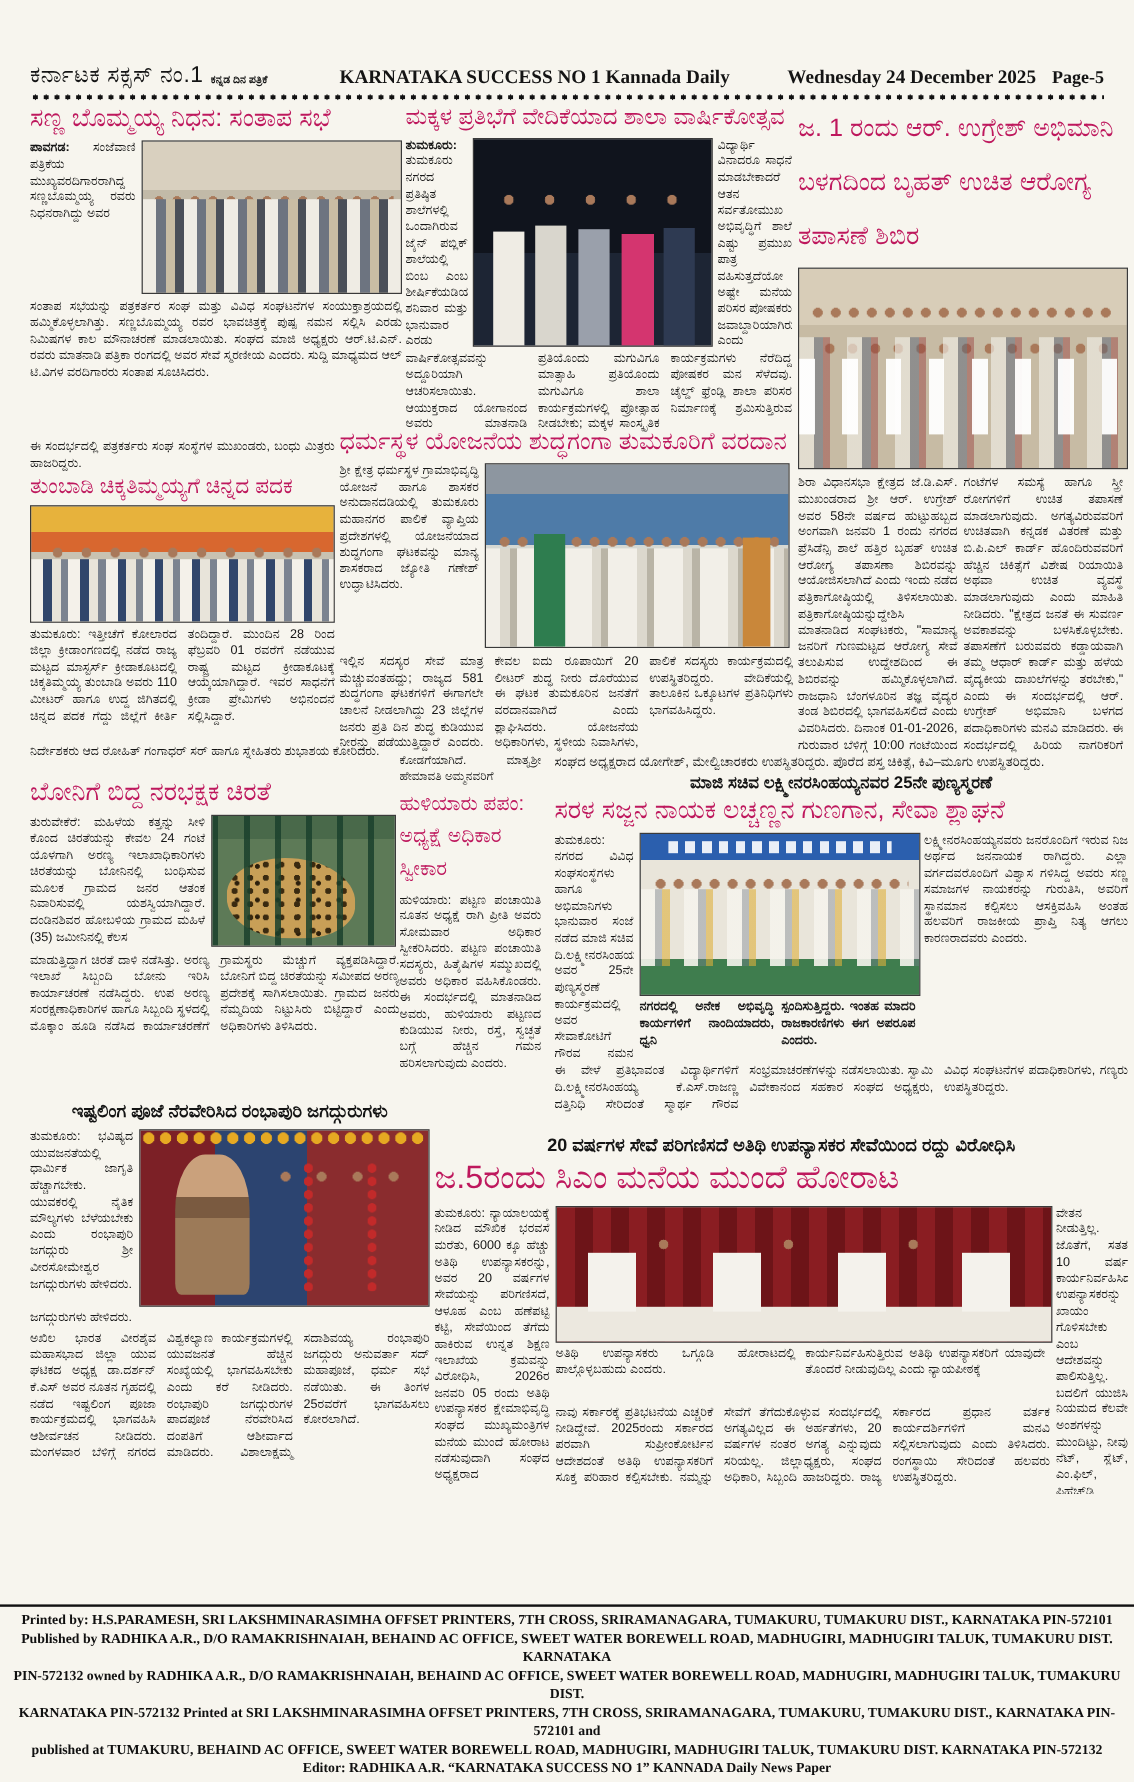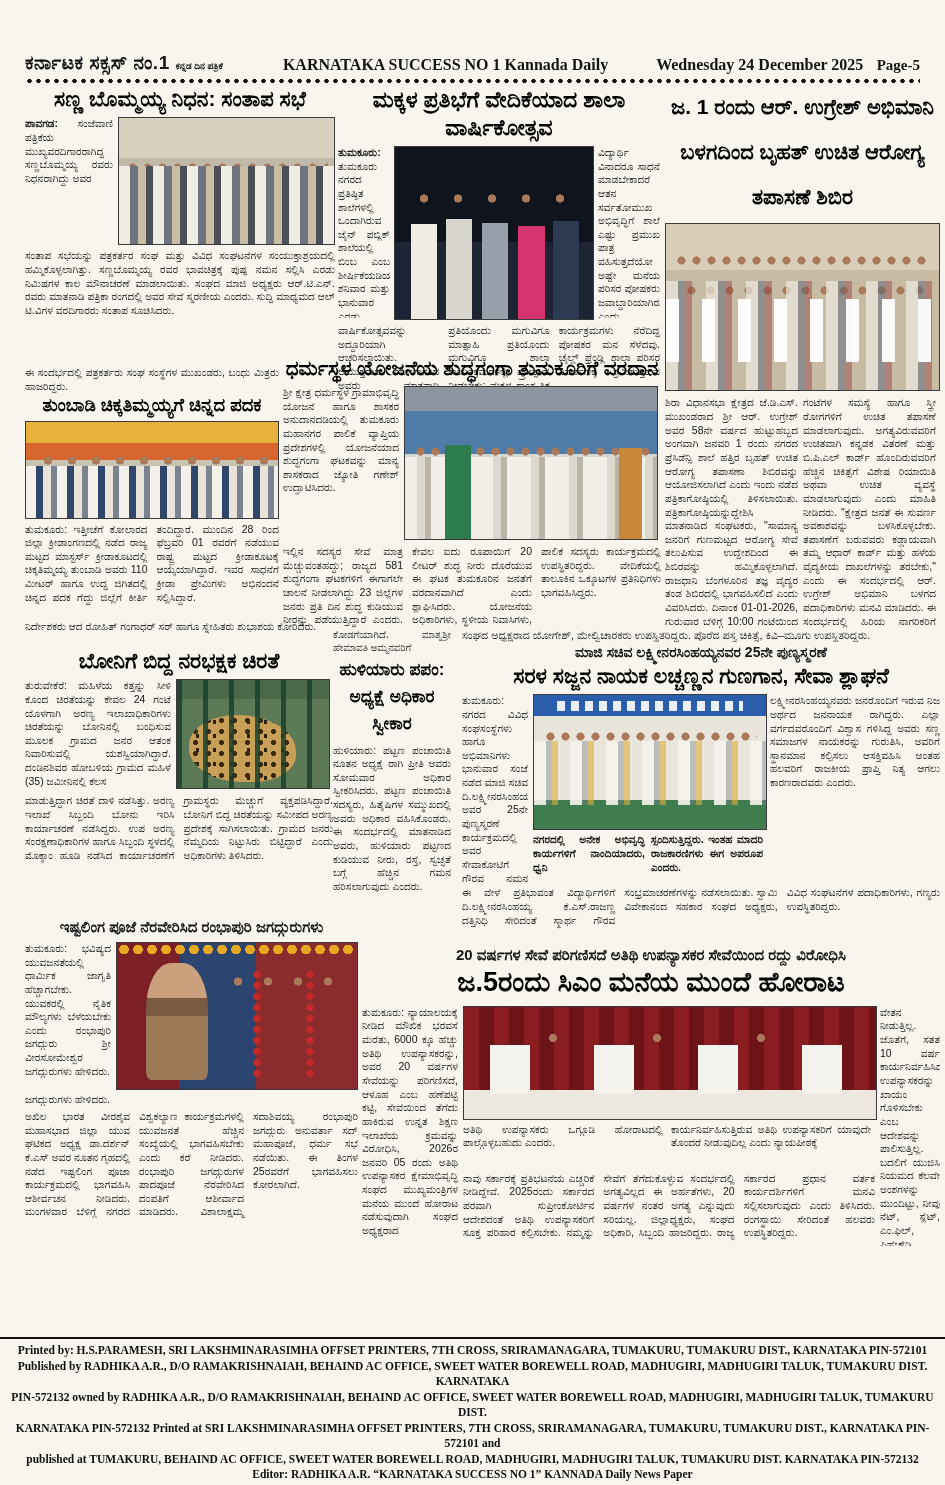--- a/index.html
+++ b/index.html
@@ -1,30 +1,30 @@
 <!DOCTYPE html>
 <html><head>
 <meta charset="utf-8">
 <style>
   html,body{margin:0;padding:0;background:#888;}
   #page{position:relative;width:945px;height:1485px;background:#f7f5ee;margin:0 auto;
         font-family:"Liberation Sans",sans-serif;color:#141414;overflow:hidden;}
   .abs{position:absolute;}
   
   #masthead{left:25px;top:44px;width:895px;height:30px;display:flex;align-items:flex-end;}
-  .brand-kn{font-size:19px;font-weight:bold;letter-spacing:.5px;}
+  .brand-kn{font-size:19px;font-weight:normal;letter-spacing:.5px;}
   .brand-tag{font-size:9px;font-weight:bold;margin-left:6px;padding-bottom:2px;}
   .brand-en{font-family:"Liberation Serif",serif;font-weight:bold;font-size:16px;margin-left:60px;}
   .mast-date{font-family:"Liberation Serif",serif;font-weight:bold;font-size:16px;margin-left:48px;}
   .mast-page{font-family:"Liberation Serif",serif;font-weight:bold;font-size:15px;margin-left:auto;}
   #dotline{left:25px;top:77px;width:895px;height:8px;
     background-image:radial-gradient(circle 2.4px,#111 85%,transparent 90%);
     background-size:9px 8px;background-repeat:repeat-x;}
   
-  .hl{font-weight:bold;text-align:center;line-height:1.25;color:#000000;}
+  .hl{font-weight:normal;line-height:1.25;color:#be185d;}
   .kicker{font-weight:bold;text-align:center;}
   .body-txt{font-size:10.5px;line-height:1.3;text-align:justify;overflow:hidden;}
   .body-txt .dl{font-weight:bold;}
   .pre-line{font-size:10.5px;line-height:1.3;text-align:justify;overflow:hidden;}
   .cols2{columns:2;column-gap:9px;}
   .cols3{columns:3;column-gap:9px;}
   .caption{font-size:10.5px;line-height:1.3;text-align:justify;overflow:hidden;}
   
   .photo{position:relative;border:1px solid #3a3a3a;overflow:hidden;background:#cfc8b8;}
   .heads{position:absolute;height:13px;background-image:radial-gradient(circle 4.2px,#a9795a 94%,transparent 100%);
@@ -85,21 +85,21 @@
       </div>
       <div class="photo ph1" style="width:217px;height:126px;">
         <div class="heads" style="top:34%;left:3%;right:3%;"></div>
         <div class="band cloth"></div>
       </div>
     </div>
     <div class="body-txt" style="margin-top:4px;height:132px;">ಸಂತಾಪ ಸಭೆಯನ್ನು ಪತ್ರಕರ್ತರ ಸಂಘ ಮತ್ತು ವಿವಿಧ ಸಂಘಟನೆಗಳ ಸಂಯುಕ್ತಾಶ್ರಯದಲ್ಲಿ ಹಮ್ಮಿಕೊಳ್ಳಲಾಗಿತ್ತು. ಸಣ್ಣಬೊಮ್ಮಯ್ಯ ರವರ ಭಾವಚಿತ್ರಕ್ಕೆ ಪುಷ್ಪ ನಮನ ಸಲ್ಲಿಸಿ ಎರಡು ನಿಮಿಷಗಳ ಕಾಲ ಮೌನಾಚರಣೆ ಮಾಡಲಾಯಿತು. ಸಂಘದ ಮಾಜಿ ಅಧ್ಯಕ್ಷರು ಆರ್.ಟಿ.ಎನ್. ರವರು ಮಾತನಾಡಿ ಪತ್ರಿಕಾ ರಂಗದಲ್ಲಿ ಅವರ ಸೇವೆ ಸ್ಮರಣೀಯ ಎಂದರು. ಸುದ್ದಿ ಮಾಧ್ಯಮದ ಆಲ್ ಟಿ.ವಿಗಳ ವರದಿಗಾರರು ಸಂತಾಪ ಸೂಚಿಸಿದರು.</div>
   </div>
 
   <div class="abs" style="left:338px;top:86px;width:322px;height:268px;">
-    <div class="hl" style="font-size:22px;">ಮಕ್ಕಳ ಪ್ರತಿಭೆಗೆ ವೇದಿಕೆಯಾದ ಶಾಲಾ ವಾರ್ಷಿಕೋತ್ಸವ</div>
+    <div class="hl" style="font-size:19px;">ಮಕ್ಕಳ ಪ್ರತಿಭೆಗೆ ವೇದಿಕೆಯಾದ ಶಾಲಾ ವಾರ್ಷಿಕೋತ್ಸವ</div>
     <div style="display:flex;margin-top:5px;">
       <div class="body-txt" style="width:52px;height:172px;flex:none;margin-right:4px;">
         <span class="dl">ತುಮಕೂರು:</span>
         <span>ತುಮಕೂರು ನಗರದ ಪ್ರತಿಷ್ಠಿತ ಶಾಲೆಗಳಲ್ಲಿ ಒಂದಾಗಿರುವ ಜೈನ್ ಪಬ್ಲಿಕ್ ಶಾಲೆಯಲ್ಲಿ ಬಿಂಬ ಎಂಬ ಶೀರ್ಷಿಕೆಯಡಿಯಲ್ಲಿ ಶನಿವಾರ ಮತ್ತು ಭಾನುವಾರ ಎರಡು ದಿನಗಳು 15ನೇ ವರ್ಷದ ಶಾಲಾ</span>
       </div>
       <div class="photo ph2" style="width:198px;height:172px;flex:none;">
         <div class="fig" style="left:8%;width:13%;height:55%;background:#efece4;"></div>
         <div class="fig" style="left:26%;width:13%;height:58%;background:#d9d6cd;"></div>
         <div class="fig" style="left:44%;width:13%;height:56%;background:#9aa0ab;"></div>
         <div class="fig" style="left:62%;width:14%;height:54%;background:#d4356f;"></div>

